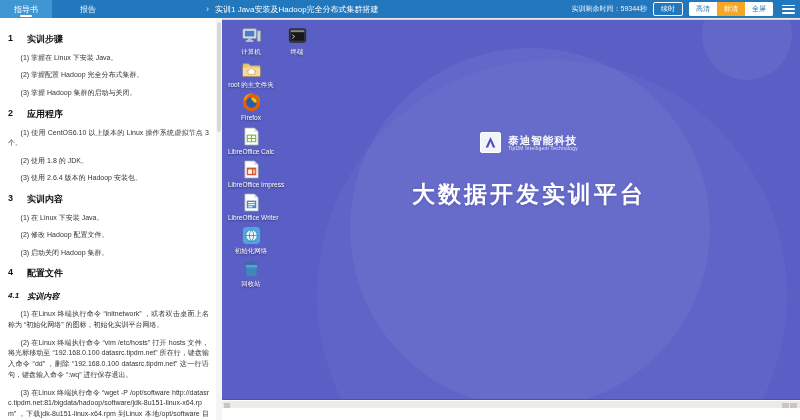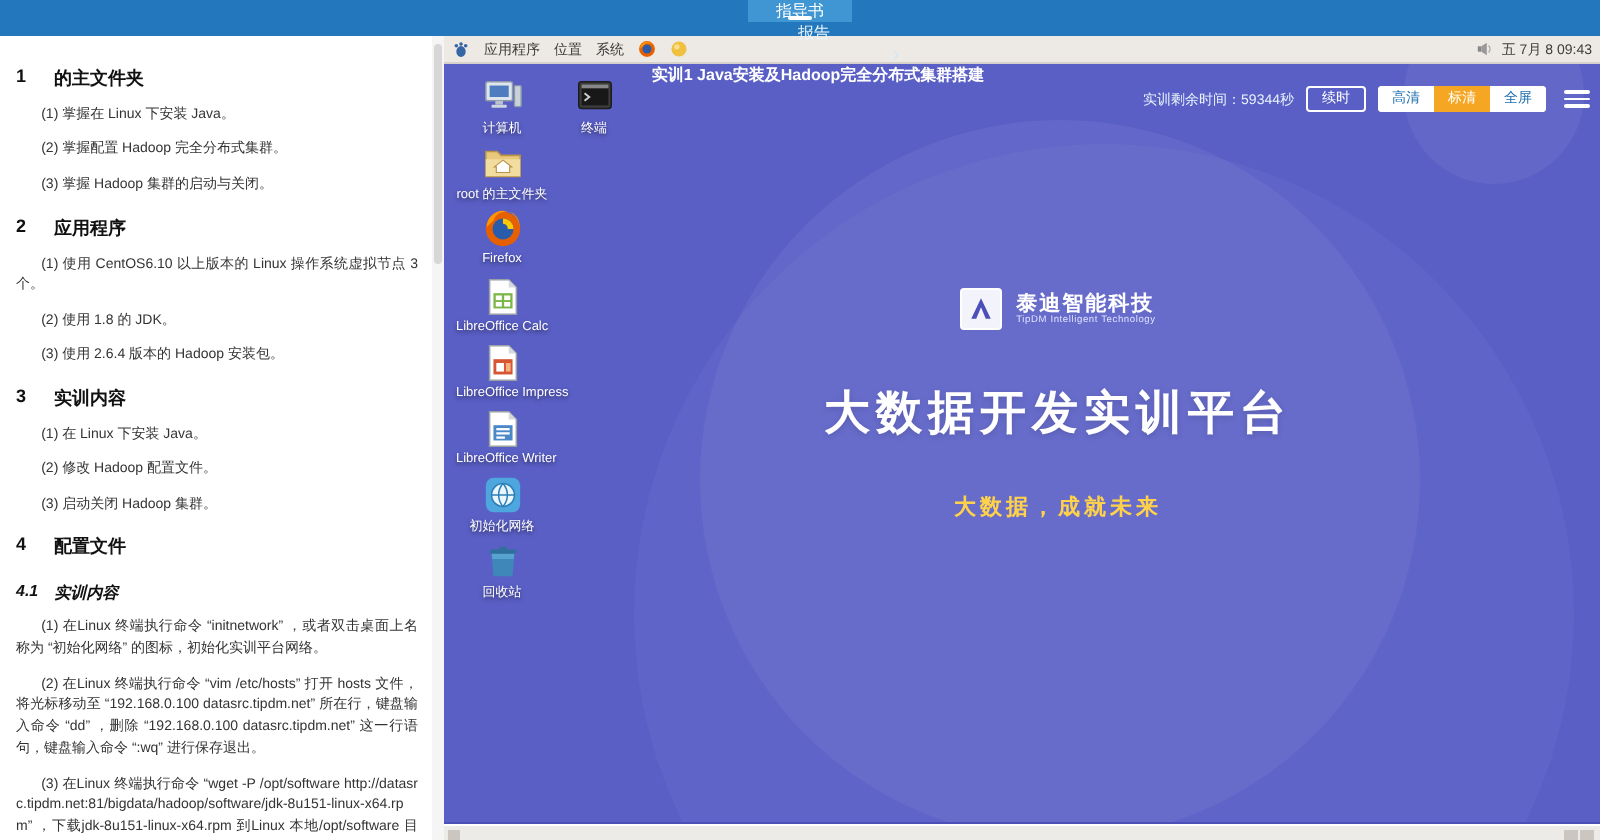--- a/index.html
+++ b/index.html
@@ -1,29 +1,29 @@
 <!DOCTYPE html>
 <html><head>
 <meta charset="utf-8">
 <style>
   * { margin:0; padding:0; box-sizing:border-box; }
   html,body { width:800px; height:420px; overflow:hidden; background:#fff;
     font-family:"Liberation Sans","DejaVu Sans",sans-serif; }
 
   
   .topbar { position:absolute; left:0; top:0; width:800px; height:18px;
-    background:#2377bd; display:flex; align-items:center; color:#fff; z-index:30;flex-direction:column; }
+    background:#2377bd; display:flex; align-items:center; color:#fff; z-index:30; }
   .tab { height:18px; padding:0 14px; display:flex; align-items:center;
     font-size:8px; color:#eaf4fb; cursor:pointer; position:relative; }
   .tab.active { background:#4096d2; color:#fff; }
   .tab.active::after { content:""; position:absolute; left:50%; bottom:1px;
     transform:translateX(-50%); width:12px; height:2px; background:#fff; border-radius:1px; }
   .tab.report { margin-left:14px; }
   .crumb-sep { margin-left:96px; font-size:9px; color:#cfe6f5; }
-  .bar-title { margin-left:18px; font-size:8px; font-weight:bold; color:#fff; white-space:nowrap; }
+  .bar-title { margin-left:6px; font-size:8px; font-weight:normal; color:#fff; white-space:nowrap; }
   .bar-right { margin-left:auto; display:flex; align-items:center; gap:6px; padding-right:5px; }
   .timer { font-size:7px; color:#eaf4fb; white-space:nowrap; }
   .btn-extend { background:transparent; border:1px solid #fff; color:#fff;
     font-size:7px; border-radius:2px; padding:1px 7px; line-height:1.3; cursor:pointer; }
   .segments { display:flex; background:#fff; border-radius:2px; overflow:hidden; }
   .seg { font-size:7px; padding:2px 7px; color:#1f6fae; cursor:pointer; background:#fff; border:none; line-height:1.3; }
   .seg.active { background:#f5a623; color:#fff; }
   .burger { width:13px; height:9px; display:flex; flex-direction:column;
     justify-content:space-between; cursor:pointer; margin-left:3px; }
   .burger i { display:block; height:1.6px; background:#fff; border-radius:1px; }
@@ -35,21 +35,21 @@
   .sec { display:flex; gap:14px; font-weight:bold; font-size:9px; color:#111;
     margin:9px 0 7px 0; }
   .sec.sub { font-size:8px; gap:8px; margin:11px 0 7px 0;font-style:italic; }
   .item { font-size:7px; color:#333; line-height:1.55; text-indent:1.8em;
     margin-bottom:6.5px; text-align:justify; word-break:break-all; }
   .sb-scroll { position:absolute; right:0; top:0; width:6px; height:402px; background:#f5f5f5; }
   .sb-thumb { position:absolute; right:1px; top:4px; width:4px; height:110px;
     background:#d7d7d7; border-radius:2px; }
 
   
-  .desktop { position:absolute; left:222px; top:18px; width:578px; height:402px; background:#edebe7; }
+  .desktop { position:absolute; left:222px; top:6px; width:578px; height:402px; background:#edebe7; }
   .gpanel { position:absolute; left:0; top:0; width:100%; height:14px; background:#edeae5;
     border-bottom:1px solid #d6d2cb; display:flex; align-items:center; padding:0 4px; gap:7px; }
   .gmenu { font-size:7px; color:#3b3b3b; cursor:pointer; display:flex; align-items:center; gap:3px; white-space:nowrap; }
   .gpanel .mini { width:9px; height:9px; flex:0 0 auto; cursor:pointer; }
   .gpanel-right { margin-left:auto; display:flex; align-items:center; gap:4px; }
   .clock { font-size:7px; color:#3b3b3b; white-space:nowrap; }
 
   .wallpaper { position:absolute; left:0; top:14px; width:100%; height:380px;
     background:#5a5fc6; overflow:hidden; border-bottom:1px solid #4a50b5; }
   .circle { position:absolute; border-radius:50%; background:rgba(255,255,255,0.055); }
@@ -101,21 +101,21 @@
         <i></i>
         <i></i>
       </div>
   </div>
 </div>
 
 <div class="sidebar">
   <div class="doc" id="doc">
       <div class="sec">
         <span>1</span>
-        <span>的主文件夹</span>
+        <span>实训步骤</span>
       </div>
       <p class="item">(1) 掌握在 Linux 下安装 Java。</p>
       <p class="item">(2) 掌握配置 Hadoop 完全分布式集群。</p>
       <p class="item">(3) 掌握 Hadoop 集群的启动与关闭。</p>
       <div class="sec">
         <span>2</span>
         <span>应用程序</span>
       </div>
       <p class="item">(1) 使用 CentOS6.10 以上版本的 Linux 操作系统虚拟节点 3 个。</p>
       <p class="item">(2) 使用 1.8 的 JDK。</p>
@@ -248,21 +248,20 @@
           <svg viewBox="0 0 12 12">
               <path d="M6 1 L10.5 10.5 L8.2 10.5 L6 5.2 L3.8 10.5 L1.5 10.5 Z" fill="#4a50b8"></path>
             </svg>
         </div>
         <div class="logo-txt">
           <div class="logo-cn">泰迪智能科技</div>
           <div class="logo-en">TipDM Intelligent Technology</div>
         </div>
       </div>
       <div class="wp-title">大数据开发实训平台</div>
-      <div class="wp-slogan">大数据，成就未来</div>
     </div>
   </div>
 
   <div class="bpanel">
     <span class="corner"></span>
     <span class="ws">
         <i></i>
         <i></i>
       </span>
   </div>

